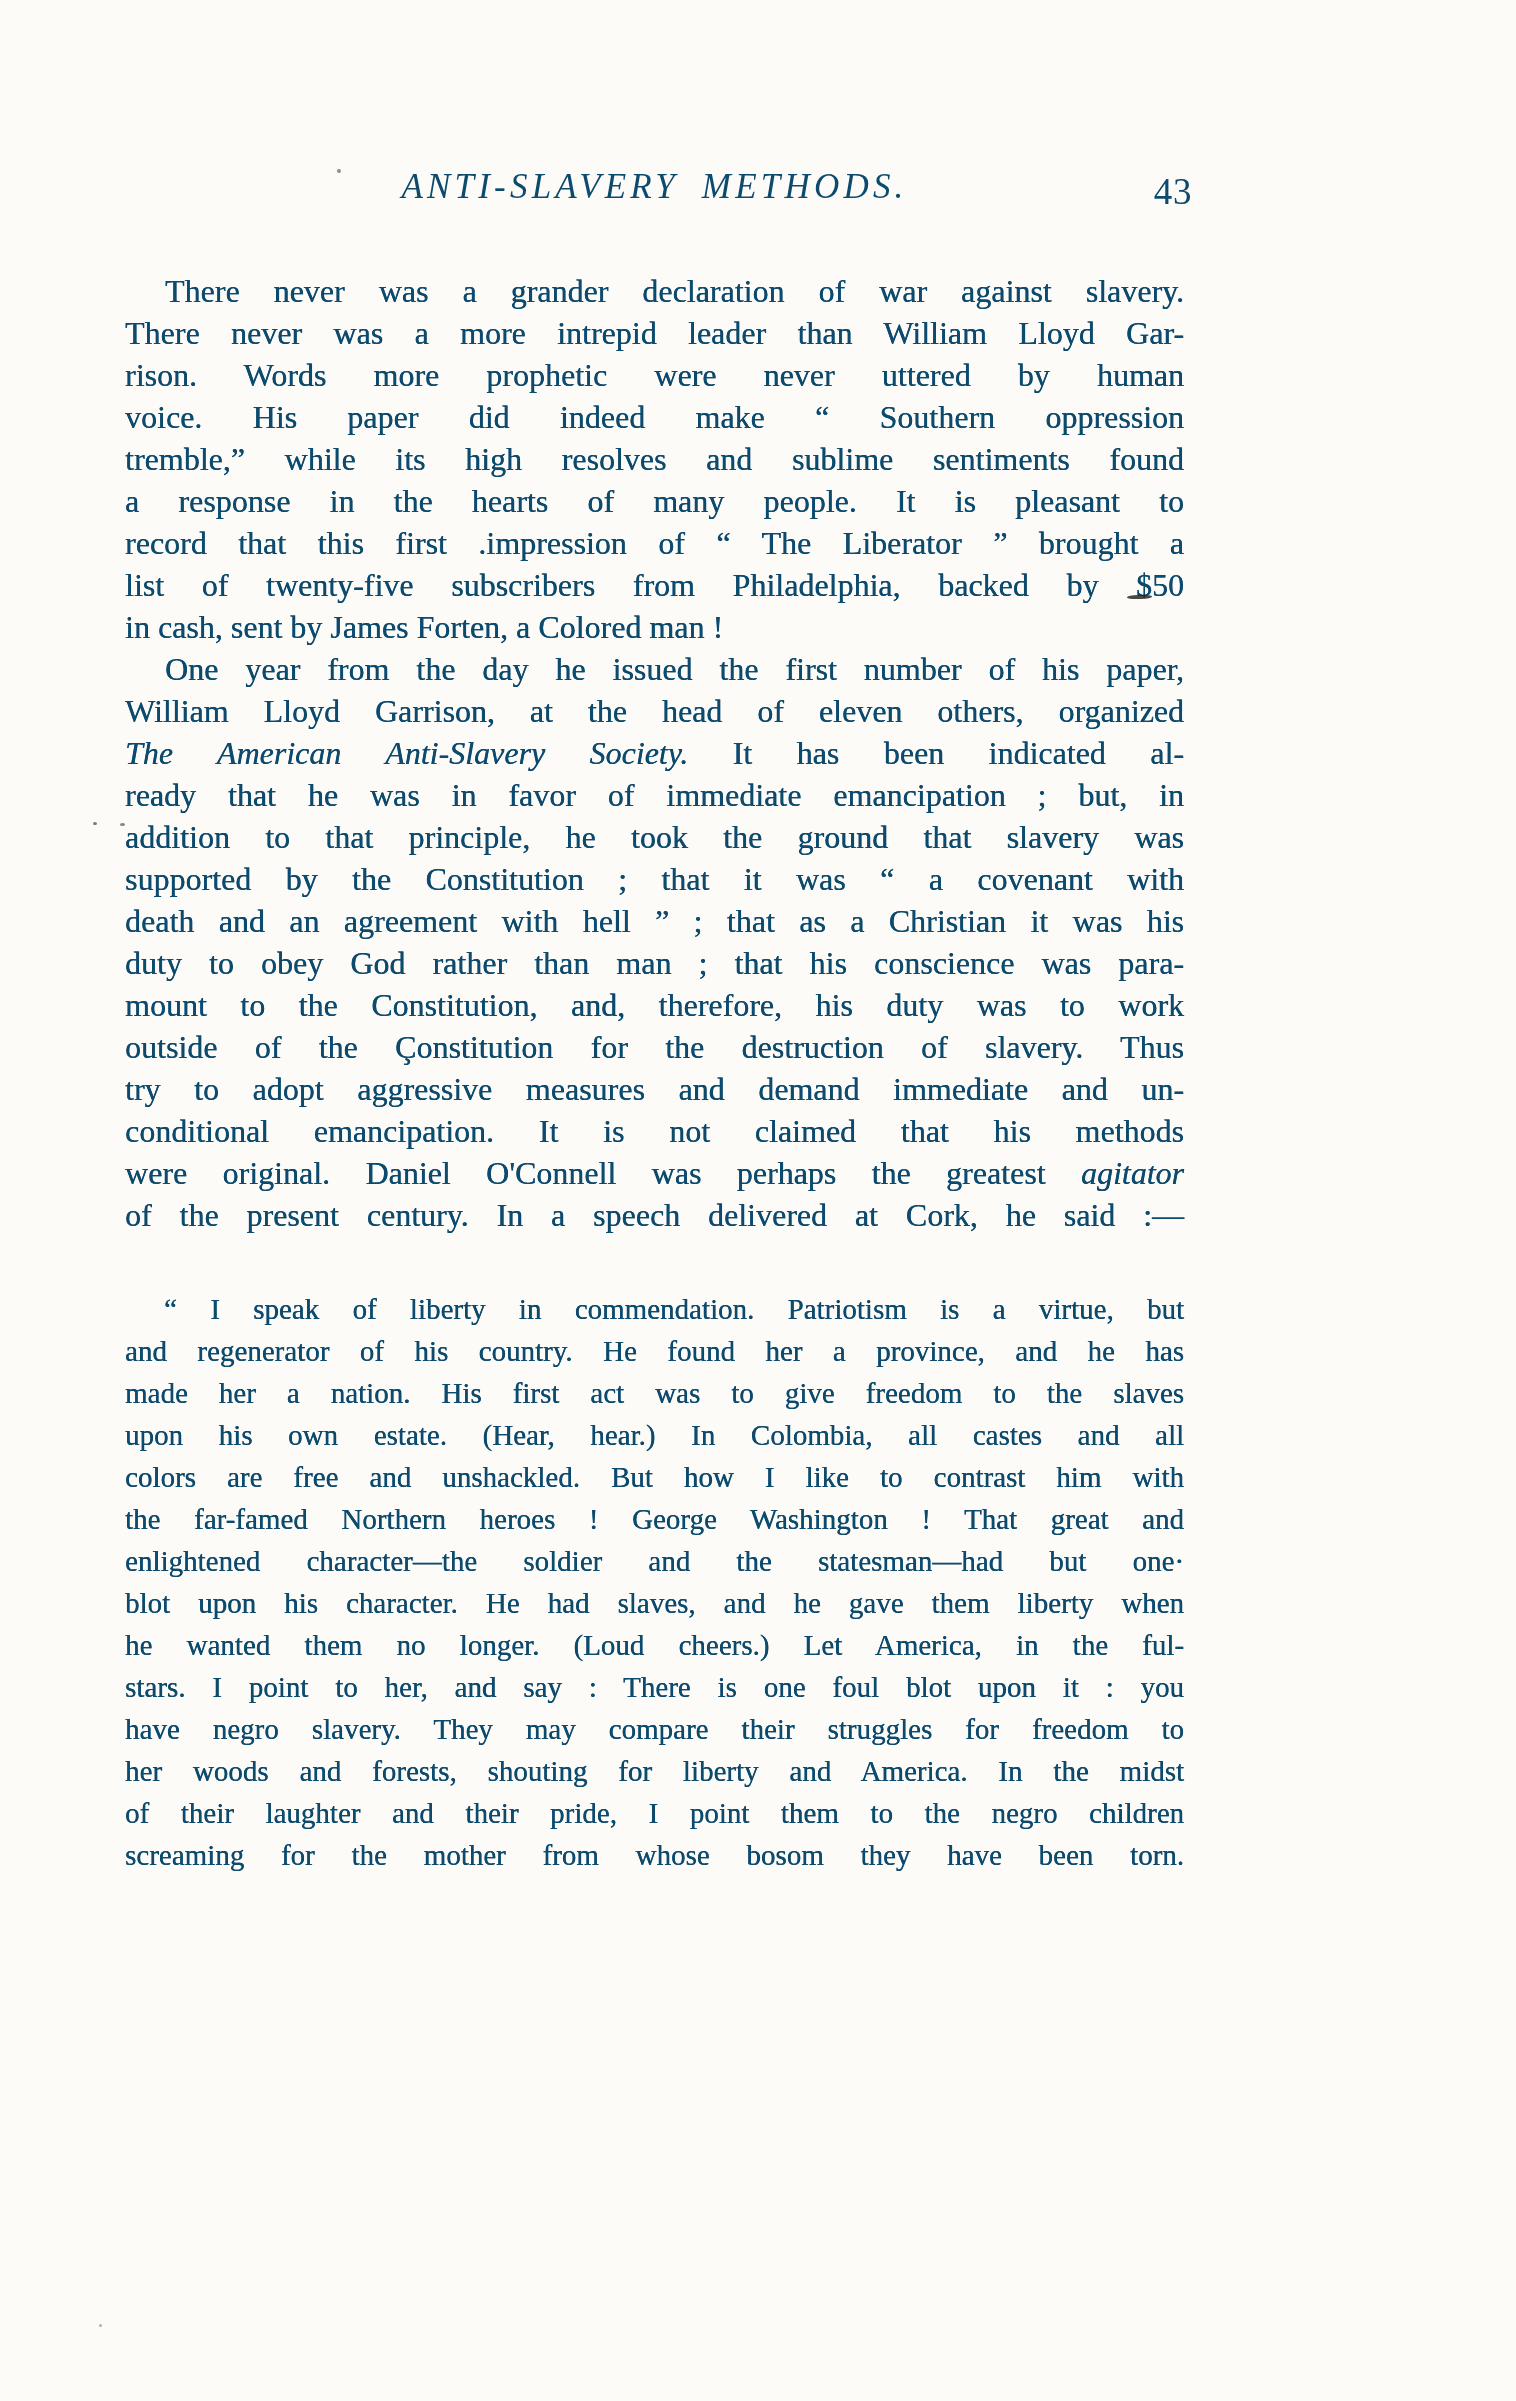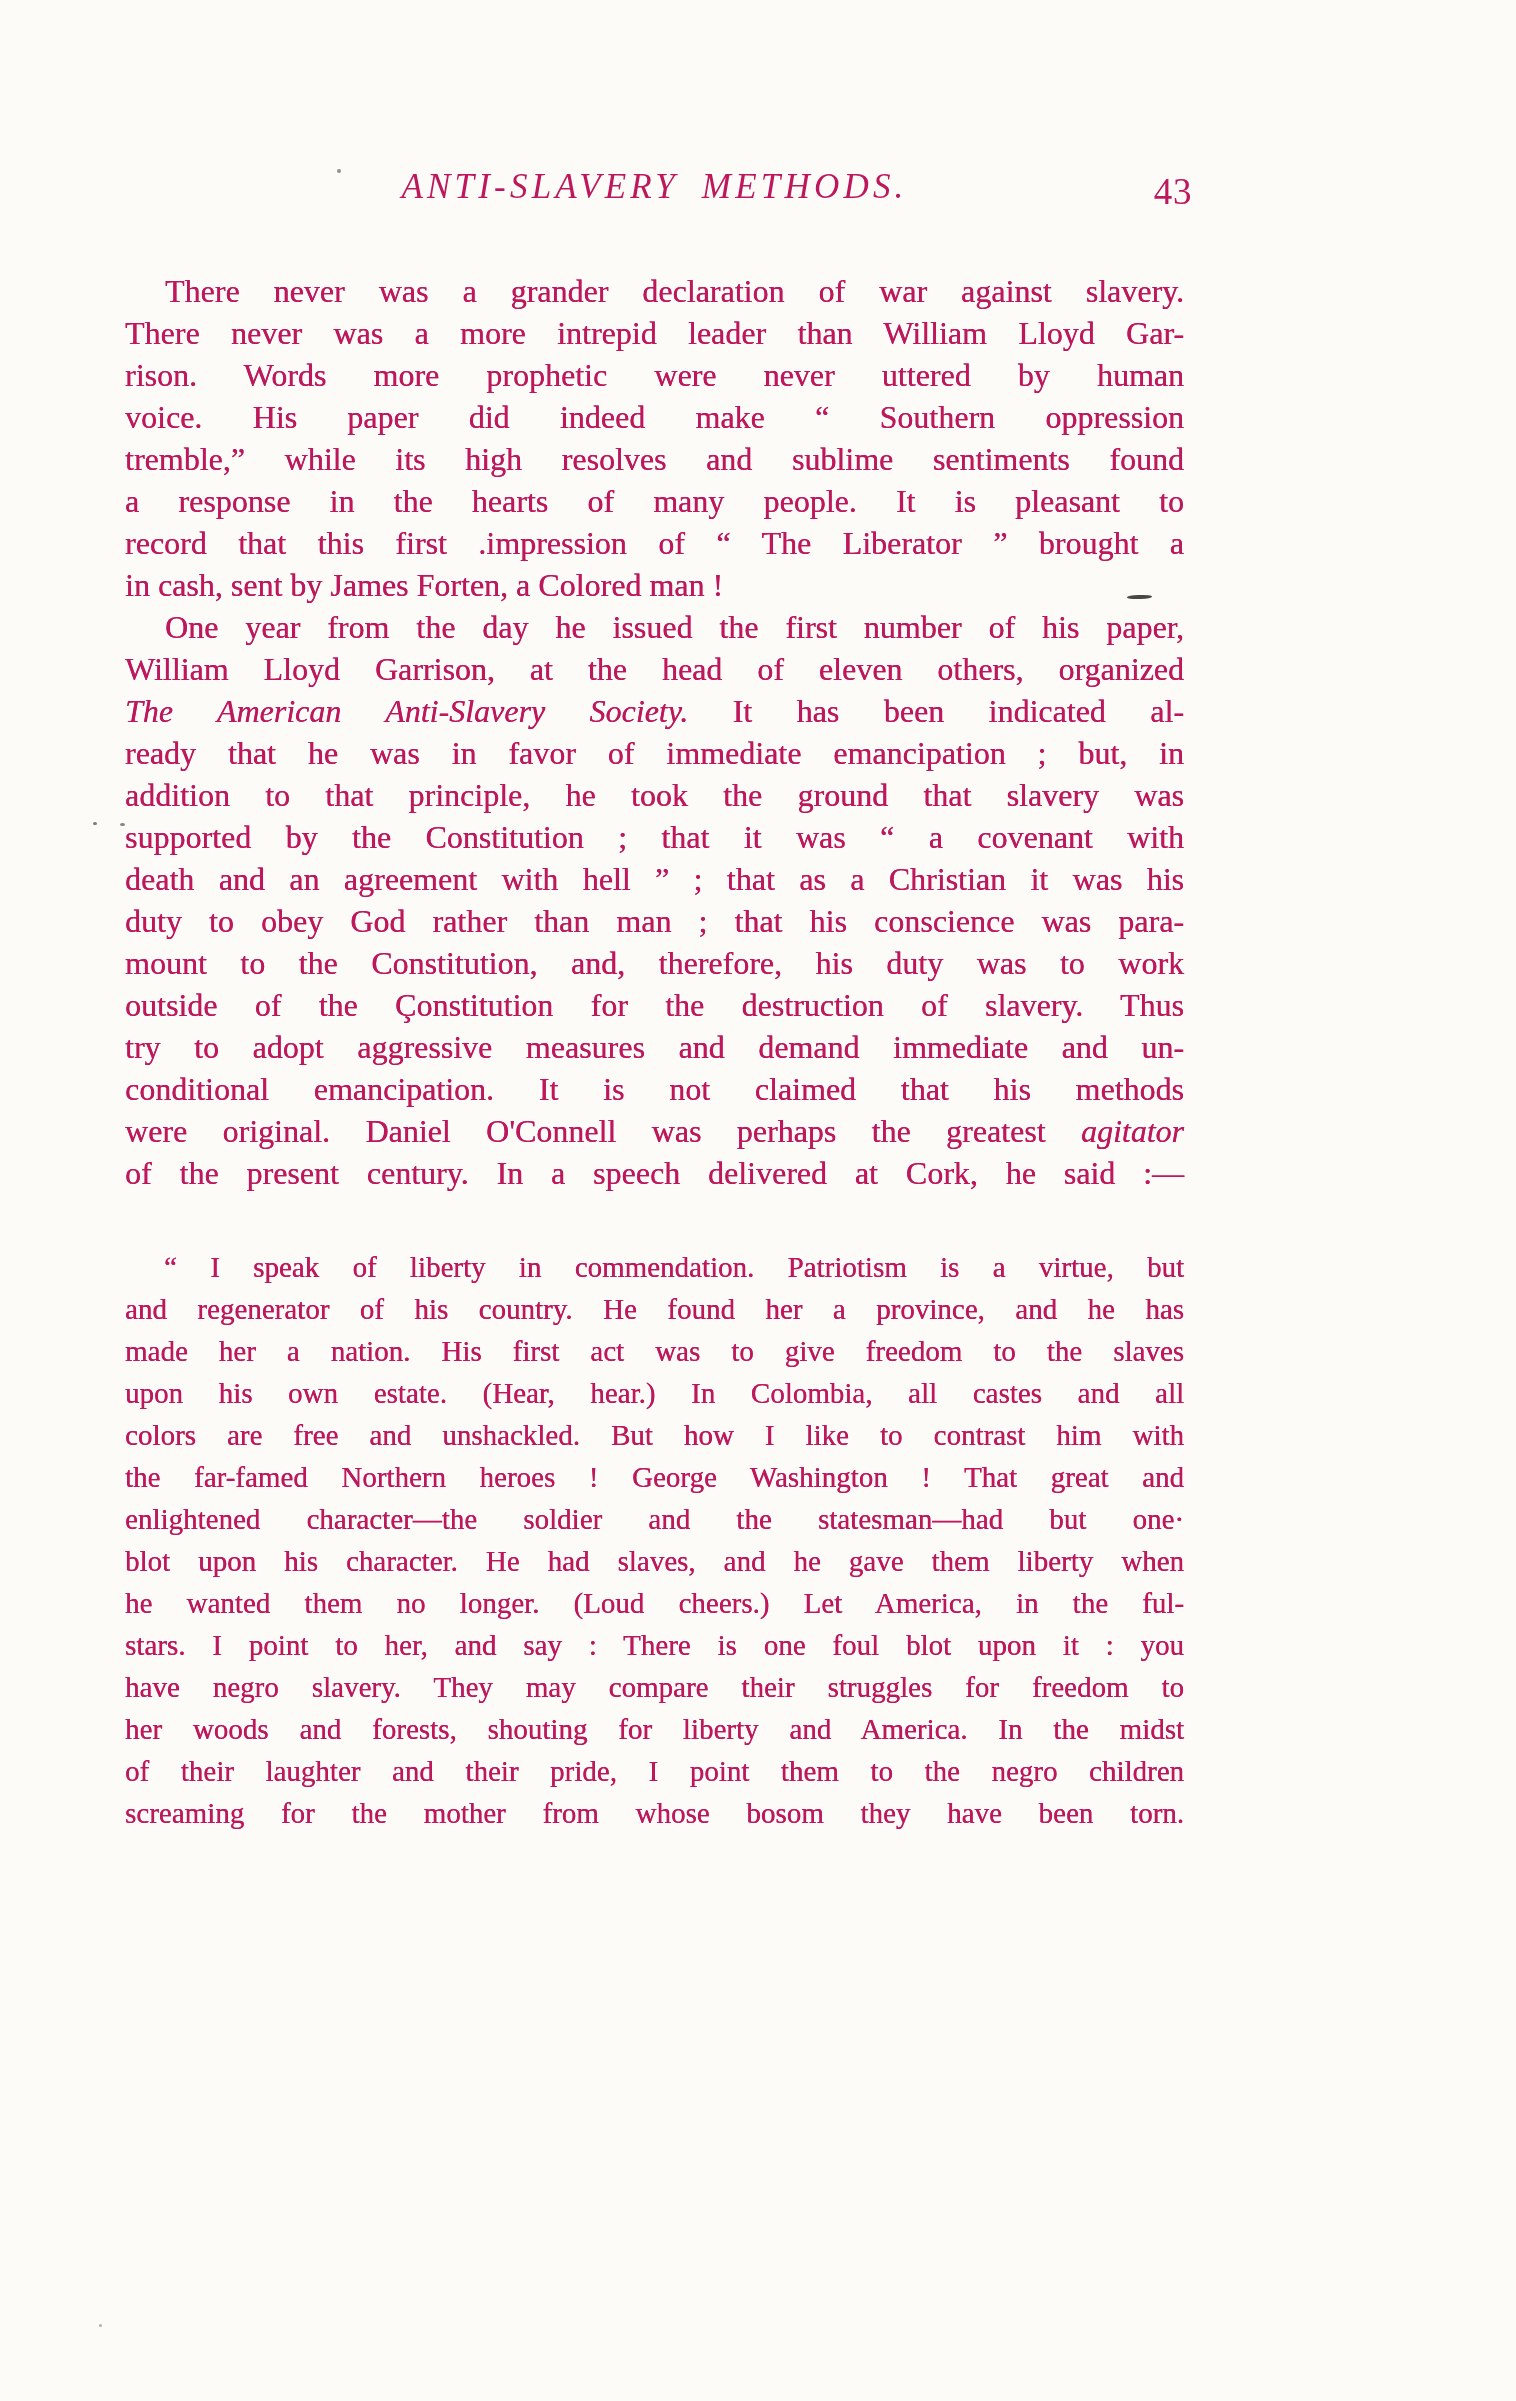--- a/index.html
+++ b/index.html
@@ -1,21 +1,21 @@
 <!DOCTYPE html>
 <html style="font-size:13.5px"><head>
 <meta charset="utf-8">
 <style>
   html,body{margin:0;padding:0;background:#fcfbf8;}
   .page{
     position:relative;
     width:1301px;height:2401px;
     background:#fcfbf8;
     font-family:"Liberation Serif", serif;
-    color:#be185d;
+    color:#0c4a6e;
     overflow:hidden;
   }
   .running-header{
     position:absolute;left:125px;top:167px;width:1059px;height:54px;
   }
   .header-title{
     text-align:center;
     font-style:italic;
     font-size:35px;
     letter-spacing:4.2px;
@@ -52,20 +52,21 @@
 
   <div class="body-text">
     <div class="para">
         <div class="line"><span>There never was a grander declaration of war against slavery.</span></div>
         <div class="line"><span>There never was a more intrepid leader than William Lloyd Gar-</span></div>
         <div class="line"><span>rison.  Words more prophetic were never uttered by human</span></div>
         <div class="line"><span>voice.  His paper did indeed make “ Southern oppression</span></div>
         <div class="line"><span>tremble,” while its high resolves and sublime sentiments found</span></div>
         <div class="line"><span>a response in the hearts of many people.  It is pleasant to</span></div>
         <div class="line"><span>record that this first .impression of “ The Liberator ” brought a</span></div>
+        <div class="line"><span>list of twenty-five subscribers from Philadelphia, backed by $50</span></div>
         <div class="line last"><span>in cash, sent by James Forten, a Colored man !</span></div>
       </div>
     <div class="para">
         <div class="line"><span>One year from the day he issued the first number of his paper,</span></div>
         <div class="line"><span>William Lloyd Garrison, at the head of eleven others, organized</span></div>
         <div class="line"><i>The American Anti-Slavery Society.</i><span>  It has been indicated al-</span></div>
         <div class="line"><span>ready that he was in favor of immediate emancipation ; but, in</span></div>
         <div class="line"><span>addition to that principle, he took the ground that slavery was</span></div>
         <div class="line"><span>supported by the Constitution ; that it was “ a covenant with</span></div>
         <div class="line"><span>death and an agreement with hell ” ; that as a Christian it was his</span></div>

